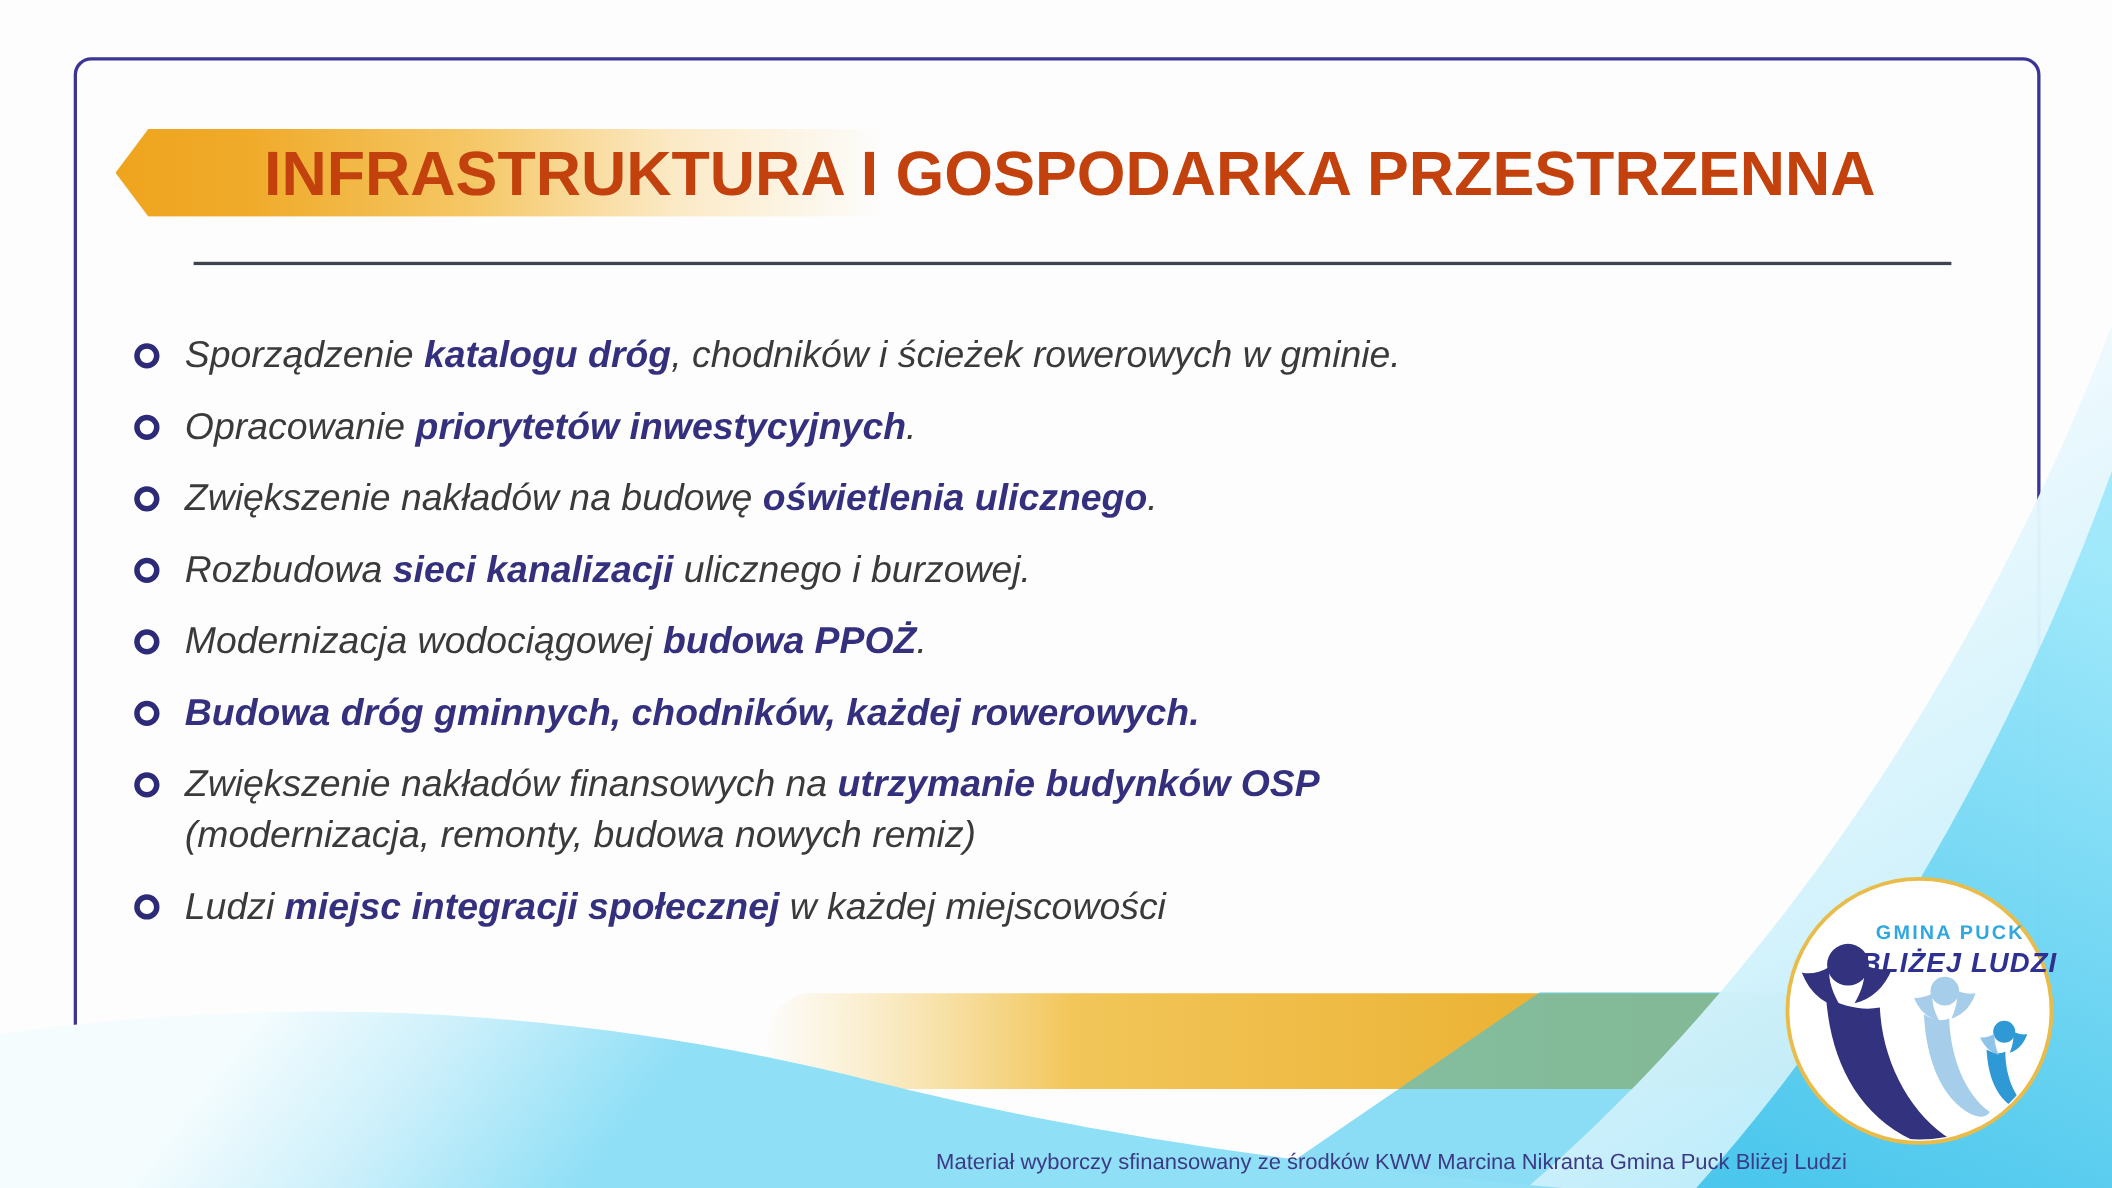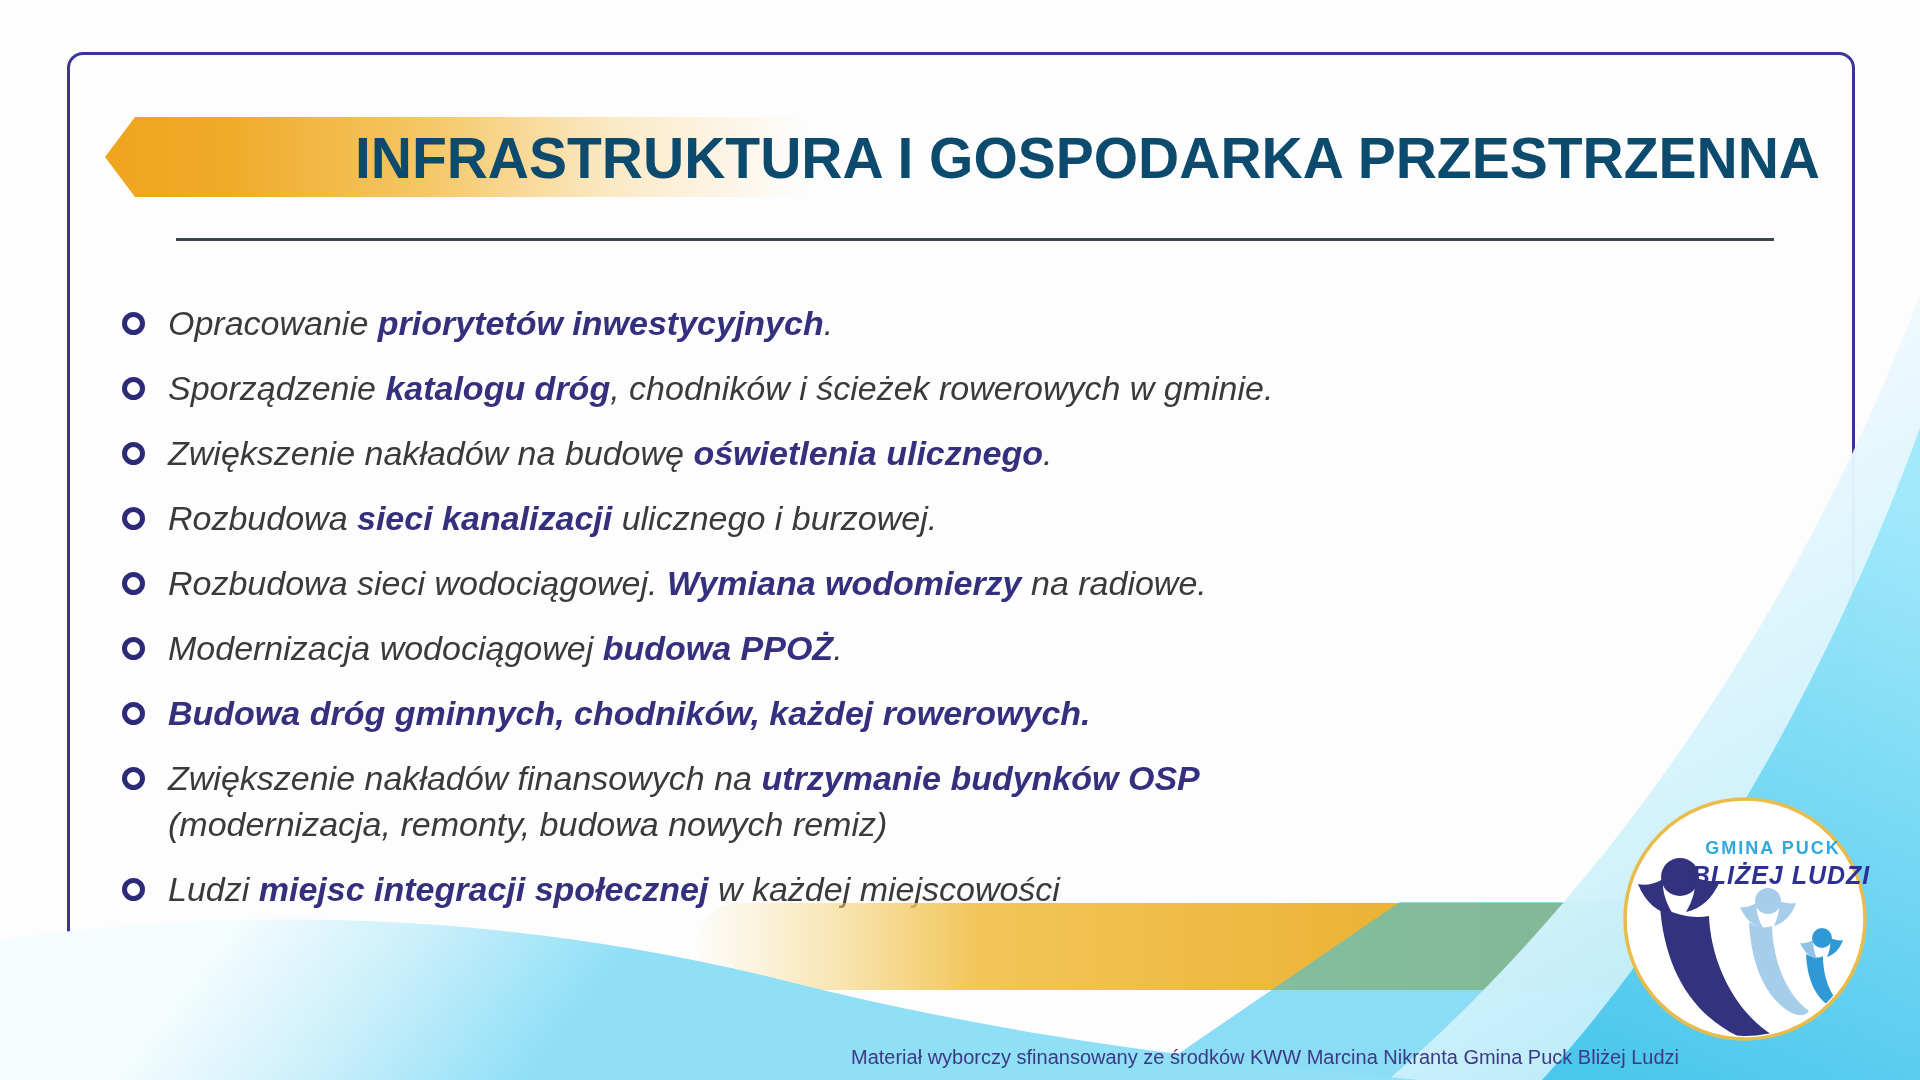--- a/index.html
+++ b/index.html
@@ -11,22 +11,22 @@
     position:absolute;left:67px;top:52px;width:1788px;height:1060px;
     box-sizing:border-box;border:3px solid #3b3596;border-radius:16px;
   }
   .banner{
     position:absolute;left:105px;top:117px;width:700px;height:80px;
     background:linear-gradient(90deg,#efa41d 0%,#f0ab2b 18%,#f5c765 46%,#fbe9c4 72%,rgba(255,255,255,0) 100%);
     clip-path:polygon(30px 0,100% 0,100% 100%,30px 100%,0 50%);
   }
   .title{
     position:absolute;left:240px;top:128px;width:1580px;margin:0;
-    text-align:right;font-size:57px;line-height:60px;font-weight:700;
-    color:#0c4a6e;letter-spacing:0;white-space:nowrap;
+    text-align:left;font-size:57px;line-height:60px;font-weight:700;
+    color:#c2410c;letter-spacing:0;white-space:nowrap;
   }
   .rule{
     position:absolute;left:176px;top:238px;width:1598px;height:3px;
     background:#3e444e;
   }
   .bullets{
     position:absolute;left:168px;top:300px;width:1460px;
     list-style:none;margin:0;padding:0;
   }
   .bullets li{
@@ -50,25 +50,24 @@
 
 <div class="canvas">
 
   <div class="frame"></div>
 
   <div class="banner"></div>
   <h1 class="title">INFRASTRUKTURA I GOSPODARKA PRZESTRZENNA</h1>
   <div class="rule"></div>
 
   <ul class="bullets">
+      <li><span class="ring"></span><span><span class="seg">Sporządzenie </span><span class="hl">katalogu dróg</span><span class="seg">, chodników i ścieżek rowerowych w gminie.</span></span></li>
       <li><span class="ring"></span><span><span class="seg">Opracowanie </span><span class="hl">priorytetów inwestycyjnych</span><span class="seg">.</span></span></li>
-      <li><span class="ring"></span><span><span class="seg">Sporządzenie </span><span class="hl">katalogu dróg</span><span class="seg">, chodników i ścieżek rowerowych w gminie.</span></span></li>
       <li><span class="ring"></span><span><span class="seg">Zwiększenie nakładów na budowę </span><span class="hl">oświetlenia ulicznego</span><span class="seg">.</span></span></li>
       <li><span class="ring"></span><span><span class="seg">Rozbudowa </span><span class="hl">sieci kanalizacji</span><span class="seg"> ulicznego i burzowej.</span></span></li>
-      <li><span class="ring"></span><span><span class="seg">Rozbudowa sieci wodociągowej. </span><span class="hl">Wymiana wodomierzy</span><span class="seg"> na radiowe.</span></span></li>
       <li><span class="ring"></span><span><span class="seg">Modernizacja wodociągowej </span><span class="hl">budowa PPOŻ</span><span class="seg">.</span></span></li>
       <li><span class="ring"></span><span><span class="hl">Budowa dróg gminnych, chodników, każdej rowerowych.</span></span></li>
       <li><span class="ring"></span><span><span class="seg">Zwiększenie nakładów finansowych na </span><span class="hl">utrzymanie budynków OSP</span><br><span class="seg">(modernizacja, remonty, budowa nowych remiz)</span></span></li>
       <li><span class="ring"></span><span><span class="seg">Ludzi </span><span class="hl">miejsc integracji społecznej</span><span class="seg"> w każdej miejscowości</span></span></li>
     </ul>
 
   <svg class="decor" viewBox="0 0 1920 1080" aria-hidden="true">
     <defs>
       <linearGradient id="gWave" x1="260" y1="890" x2="520" y2="1090" gradientUnits="userSpaceOnUse">
         <stop offset="0" stop-color="#f4fcfe"></stop>

